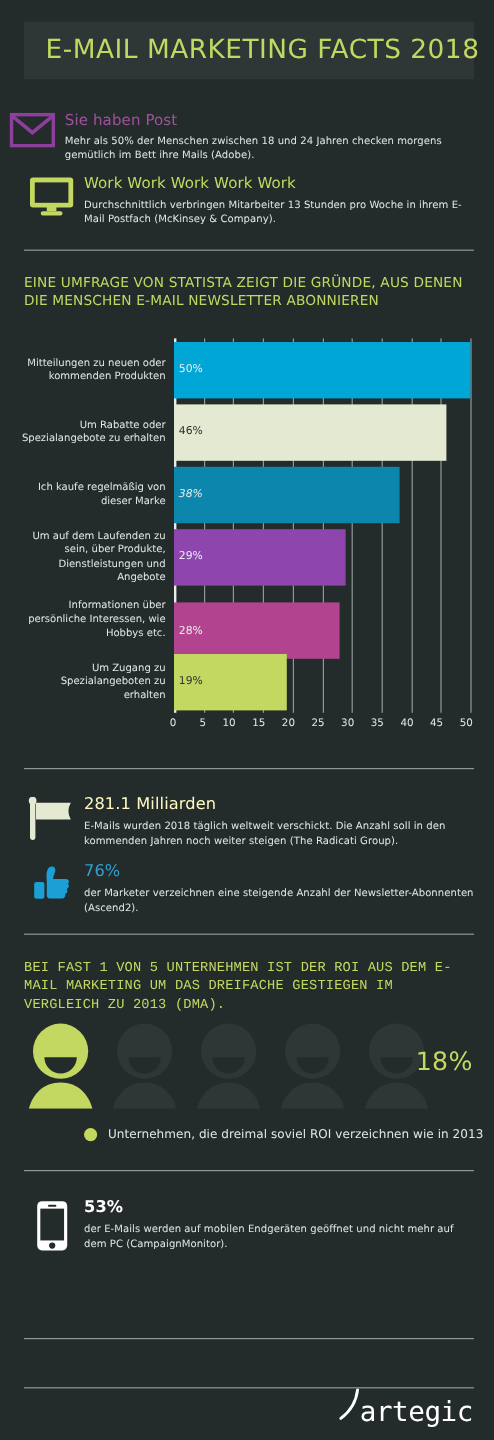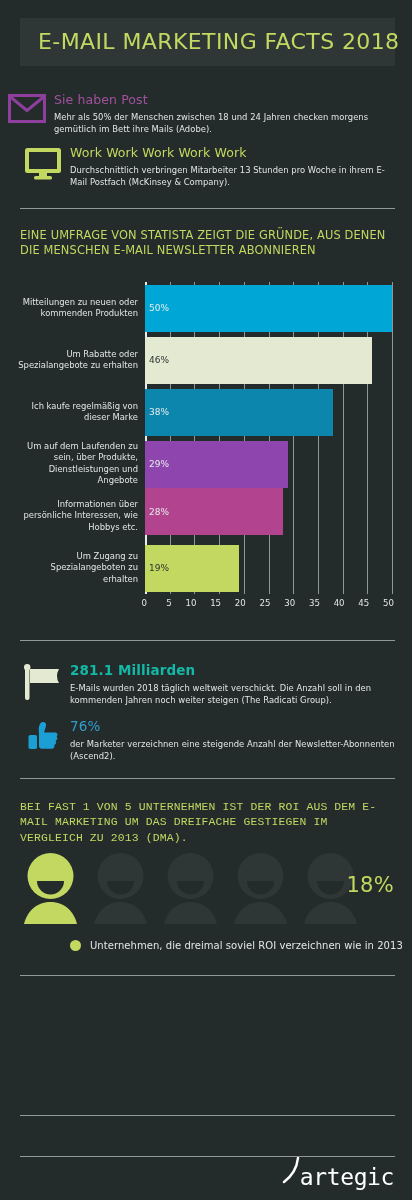--- a/index.html
+++ b/index.html
@@ -58,21 +58,21 @@
     letter-spacing: 0.1px;
   }
   .fact .desc {
     font-size: 8.4px;
     line-height: 1.42;
     color: #e2e6e5;
     letter-spacing: 0.05px;
   }
   .head.purple { color: #a0519e; }
   .head.lime   { color: #c3d860; }
-  .head.cream  { color: #14b8a6; font-weight: bold; }
+  .head.cream  { color: #fef9c3; font-weight: normal; }
   .head.blue   { color: #2f9fd0; }
   .head.white  { color: #ffffff; font-weight: bold; }
   .head.pink   { color: #b2438f; }
 
   
   .rule {
     position: absolute;
     left: 20px;
     width: 375px;
     height: 1px;
@@ -256,29 +256,29 @@
         <div class="gridline" style="left: 222.3px;"></div>
         <div class="gridline" style="left: 247px;"></div>
         <div class="bar-row" style="top: 2.5px; height: 47px;">
           <div class="bar" style="width: 247px; background: rgb(0, 166, 214);"></div>
           <span class="bar-val light">50%</span>
         </div>
         <div class="bar-row" style="top: 54.5px; height: 47px;">
           <div class="bar" style="width: 227.24px; background: rgb(227, 234, 209);"></div>
           <span class="bar-val">46%</span>
         </div>
-        <div class="bar-row" style="top: 106.5px; height: 47px;">
+        <div class="bar-row" style="top: 106.5px; height: 47px; font-style: italic;">
           <div class="bar" style="width: 187.72px; background: rgb(12, 134, 173);"></div>
           <span class="bar-val light">38%</span>
         </div>
         <div class="bar-row" style="top: 158.5px; height: 47px;">
           <div class="bar" style="width: 143.26px; background: rgb(142, 69, 174);"></div>
           <span class="bar-val light">29%</span>
         </div>
-        <div class="bar-row" style="top: 206px; height: 47px;">
+        <div class="bar-row" style="top: 220px; height: 47px;">
           <div class="bar" style="width: 138.32px; background: rgb(178, 67, 143);"></div>
           <span class="bar-val light">28%</span>
         </div>
         <div class="bar-row" style="top: 262.5px; height: 47px;">
           <div class="bar" style="width: 93.86px; background: rgb(195, 216, 96);"></div>
           <span class="bar-val">19%</span>
         </div>
       </div>
     <div id="cats">
         <div class="cat-label" style="top: 26px; transform: translateY(-50%); position: absolute; left: 18px; width: 120px;">Mitteilungen zu neuen oder kommenden Produkten</div>
@@ -367,20 +367,34 @@
     </div>
   <div class="pct-big">18%</div>
 
   <div class="legend">
     <span class="legend-dot"></span>
     <span class="legend-text">Unternehmen, die dreimal soviel ROI verzeichnen wie in 2013</span>
   </div>
 
   <div class="rule" style="top:975px;"></div>
 
+  <div class="fact" style="left:20px; top:998px; width:375px;">
+    <div class="ico">
+      <svg width="27" height="43" viewBox="0 0 27 43" aria-hidden="true">
+        <rect x="1" y="1" width="25" height="41" rx="4" fill="#ffffff"></rect>
+        <rect x="3.6" y="7.2" width="19.8" height="26.5" fill="#242c2b"></rect>
+        <rect x="10" y="4" width="7" height="1.6" rx="0.8" fill="#242c2b"></rect>
+        <circle cx="13.5" cy="38" r="2.6" fill="#242c2b"></circle>
+      </svg>
+    </div>
+    <div class="body">
+      <div class="head white" style="font-size:13.5px;">53%</div>
+      <div class="desc">der E-Mails werden auf mobilen Endgeräten geöffnet und nicht mehr auf dem PC (CampaignMonitor).</div>
+    </div>
+  </div>
 
 
   <div class="rule" style="top:1115px;"></div>
   <div class="rule" style="top:1156px;"></div>
 
   <div class="logo">
     <svg width="22" height="30" viewBox="0 0 22 30" style="margin-right:-2px; margin-bottom:2px;" aria-hidden="true">
       <path d="M18 1 C17 10 12 19 4 25" fill="none" stroke="#ffffff" stroke-width="2.4" stroke-linecap="round"></path>
     </svg>
     <span class="logo-text">artegic</span>

